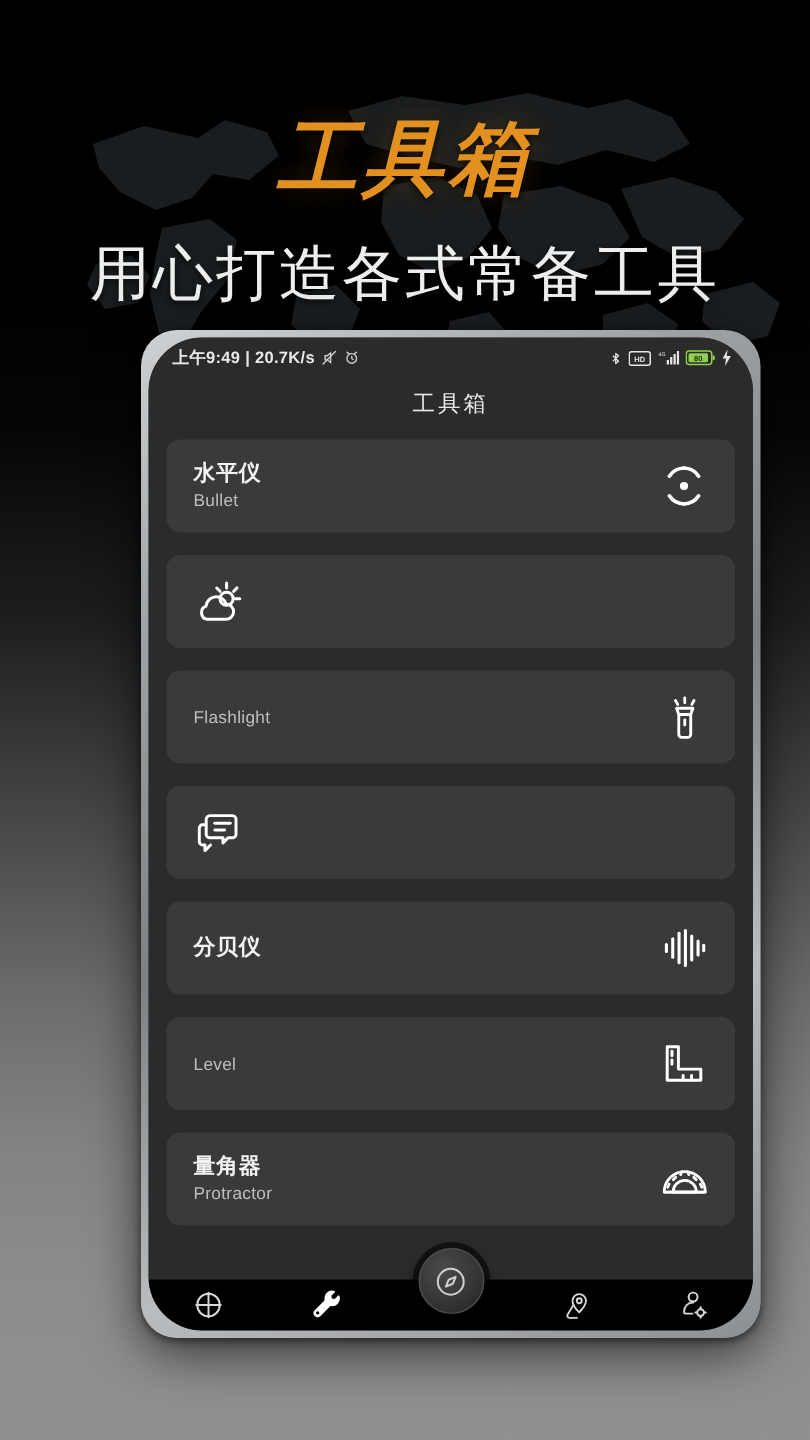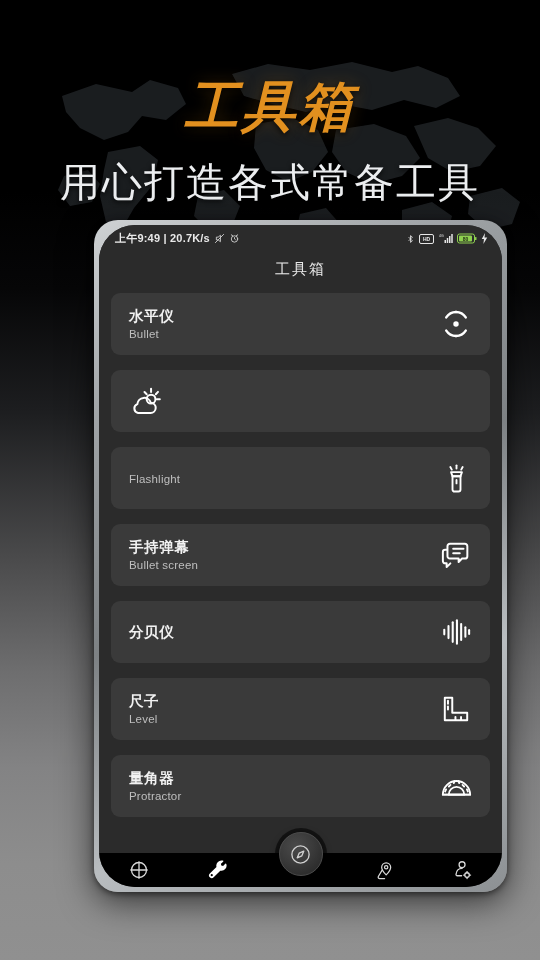--- a/index.html
+++ b/index.html
@@ -309,24 +309,20 @@
               <line x1="8.2" y1="3.3" x2="9.8" y2="6.2"></line>
               <line x1="21.8" y1="3.3" x2="20.2" y2="6.2"></line>
               <path d="M9 9 h12 l-1.6 4.6 h-8.8 z"></path>
               <path d="M10.6 13.6 h8.8 v14.6 a2.2 2.2 0 0 1 -2.2 2.2 h-4.4 a2.2 2.2 0 0 1 -2.2 -2.2 z"></path>
               <line x1="15" y1="17.6" x2="15" y2="21.4"></line>
             </svg>
           </div>
         </div>
 
         <div class="tool-row">
-          <div class="row-text">
-            <span class="row-cn">手持弹幕</span>
-            <span class="row-en">Bullet screen</span>
-          </div>
           <div class="row-icon">
             <svg width="30" height="30" viewBox="0 0 32 32" fill="none" stroke="#fff" stroke-width="2.1" stroke-linecap="round" stroke-linejoin="round">
               <path d="M9.5 4 h16 a2.6 2.6 0 0 1 2.6 2.6 v10.6 a2.6 2.6 0 0 1 -2.6 2.6 h-3.1 l-3.6 3.6 v-3.6 h-9.3 a2.6 2.6 0 0 1 -2.6 -2.6 V6.6 A2.6 2.6 0 0 1 9.5 4 z"></path>
               <line x1="13" y1="9.4" x2="24" y2="9.4"></line>
               <line x1="13" y1="14.2" x2="20" y2="14.2"></line>
               <path d="M6.4 10.5 H4.4 A2.4 2.4 0 0 0 2 12.9 v9.6 a2.4 2.4 0 0 0 2.4 2.4 h1.6 v4 l4 -4"></path>
             </svg>
           </div>
         </div>
 
@@ -342,21 +338,20 @@
               <line x1="17" y1="3.5" x2="17" y2="28.5"></line>
               <line x1="21.5" y1="7.5" x2="21.5" y2="24.5"></line>
               <line x1="26" y1="11" x2="26" y2="21"></line>
               <line x1="30" y1="14" x2="30" y2="18"></line>
             </svg>
           </div>
         </div>
 
         <div class="tool-row">
           <div class="row-text">
-            <span class="row-cn">尺子</span>
             <span class="row-en">Level</span>
           </div>
           <div class="row-icon">
             <svg width="28" height="28" viewBox="0 0 30 30" fill="none" stroke="#fff" stroke-width="2.1" stroke-linecap="round" stroke-linejoin="round">
               <path d="M3 3 h8 v16 h16 v8 H3 z"></path>
               <line x1="6.4" y1="6.2" x2="6.4" y2="9.4"></line>
               <line x1="6.4" y1="12.4" x2="6.4" y2="15.6"></line>
               <line x1="14.4" y1="23.6" x2="14.4" y2="26.8"></line>
               <line x1="20.4" y1="23.6" x2="20.4" y2="26.8"></line>
             </svg>

